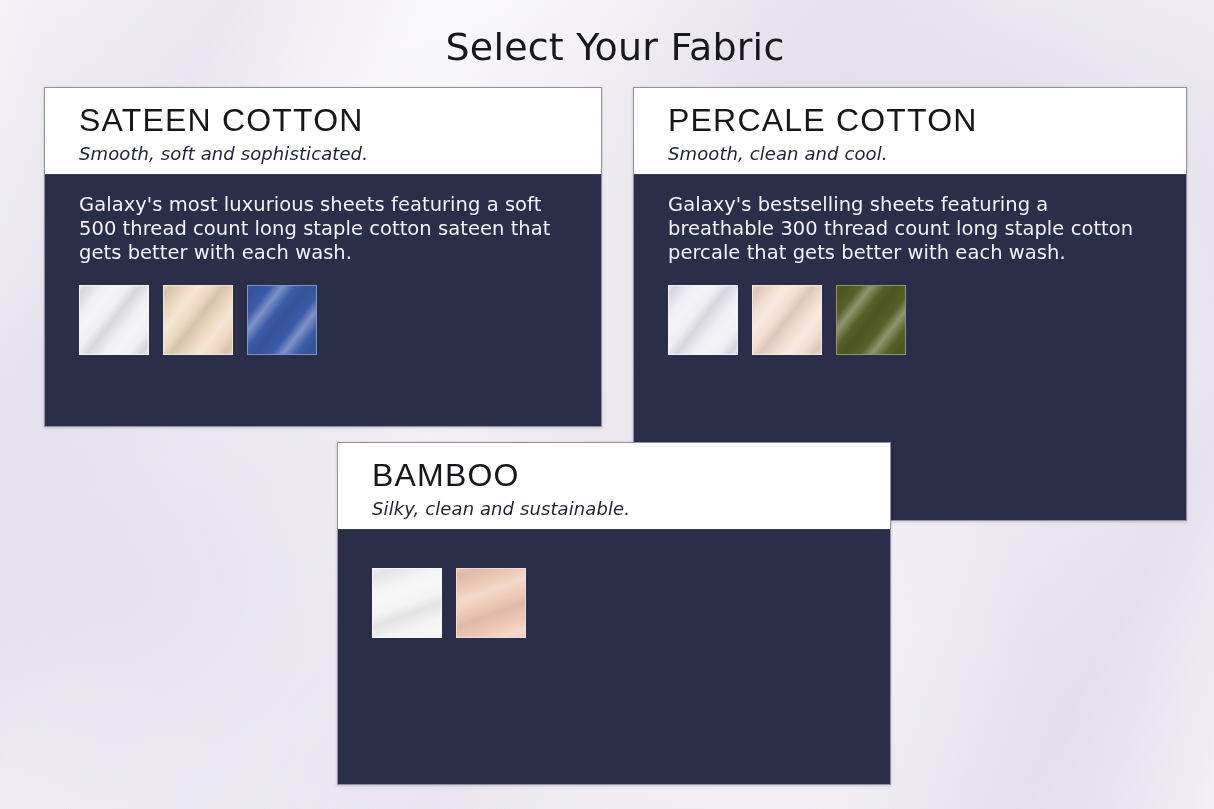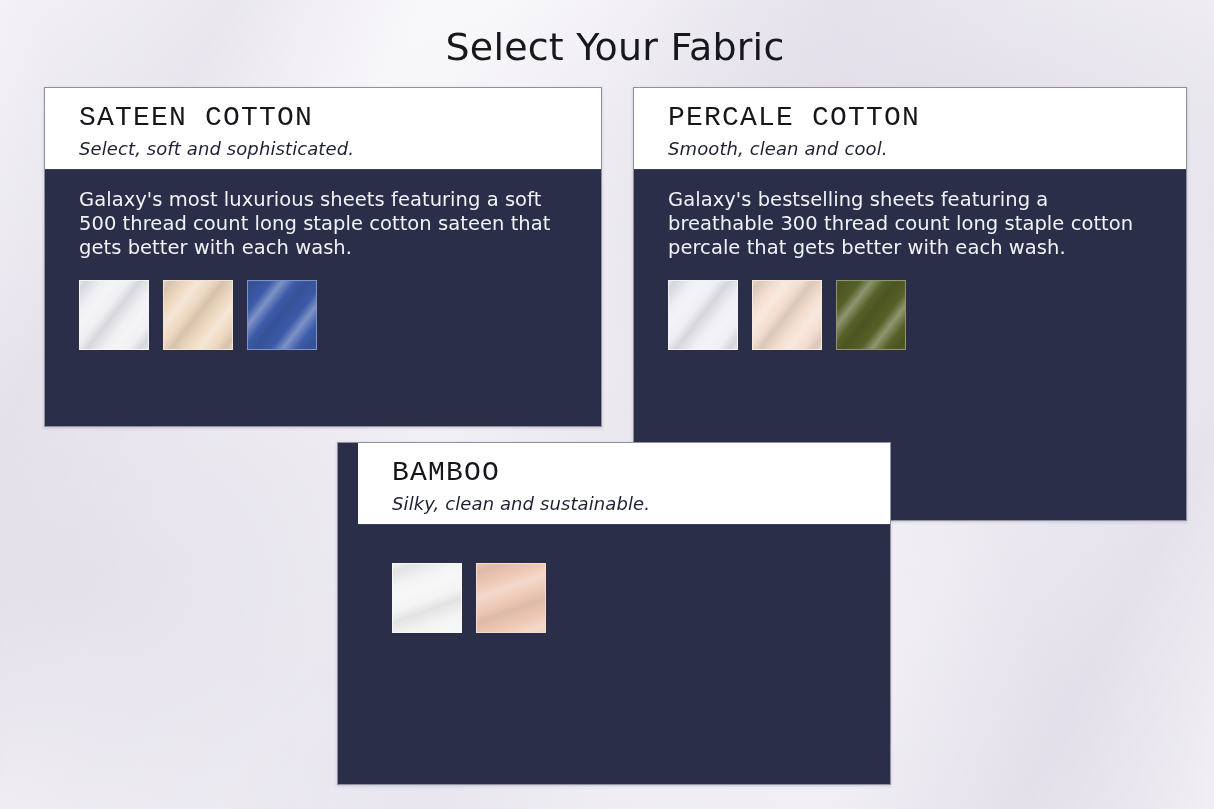--- a/index.html
+++ b/index.html
@@ -77,22 +77,22 @@
     box-shadow: 0 1px 3px rgba(60,60,80,0.20);
   }
 
   .card-header {
     background: #ffffff;
     border-bottom: 1px solid #3a3d57;
     padding: 14px 0 10px 34px;
   }
 
   .card-title {
-    font-family: Liberation Mono, monospace;
-    font-size: 28px;
+    font-family: Liberation Sans, sans-serif;
+    font-size: 32px;
     font-weight: 400;
     letter-spacing: 1.2px;
     color: #16171b;
     line-height: 1.15;
     white-space: nowrap;
   }
 
   .card-tagline {
     margin-top: 4px;
     font-family: "DejaVu Sans", sans-serif;
@@ -154,35 +154,35 @@
       rgba(255,255,255,0.00) 0px,
       rgba(255,255,255,0.30) 10px,
       rgba(255,255,255,0.00) 23px,
       rgba(0,0,0,0.07) 33px,
       rgba(0,0,0,0.00) 48px);
   }
 
   
   #card-sateen  { left: 36px;  top: 87px;  width: 558px; height: 340px; }
   #card-percale { left: 625px; top: 87px;  width: 554px; height: 434px; }
-  #card-bamboo  { left: 329px; top: 442px; width: 554px; height: 343px; padding-left: 20px; }
+  #card-bamboo  { left: 329px; top: 442px; width: 554px; height: 343px; }
 </style>
 </head>
 <body>
 
 <div id="fabric-bg"></div>
 
 <div id="page">
 
   <h1 class="page-title">Select Your Fabric</h1>
 
   <div class="card" id="card-sateen">
     <div class="card-header">
       <div class="card-title">SATEEN COTTON</div>
-      <div class="card-tagline">Select, soft and sophisticated.</div>
+      <div class="card-tagline">Smooth, soft and sophisticated.</div>
     </div>
     <div class="card-body">
       <p class="card-desc">Galaxy's most luxurious sheets featuring a soft 500 thread count long staple cotton sateen that gets better with each wash.</p>
       <div class="swatch-row">
         <div class="swatch drape" style="background:#f0f0f4;"></div>
         <div class="swatch drape" style="background:#efd9c1;"></div>
         <div class="swatch drape" style="background:#3b5aa8;"></div>
       </div>
     </div>
   </div>

